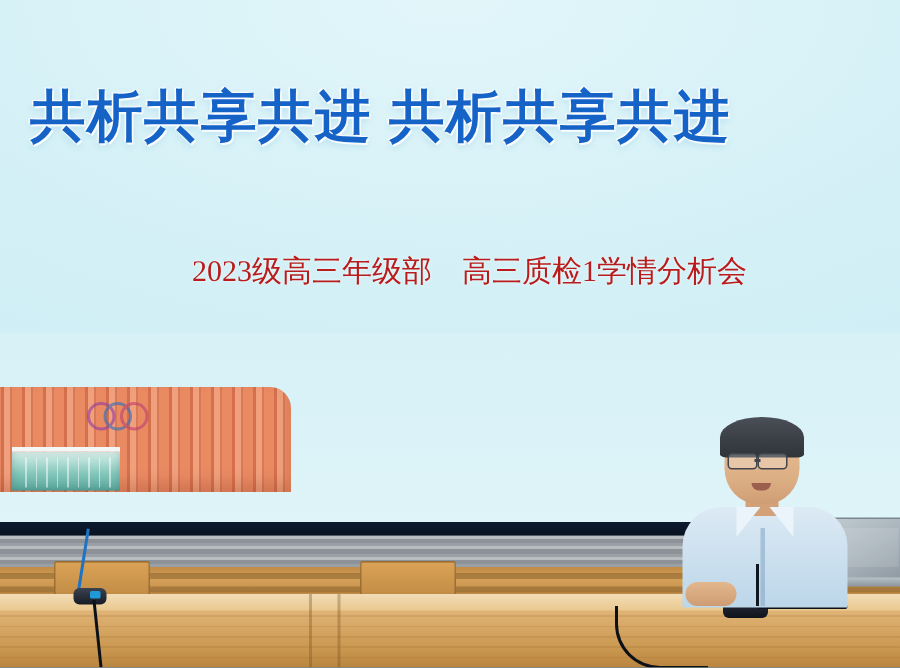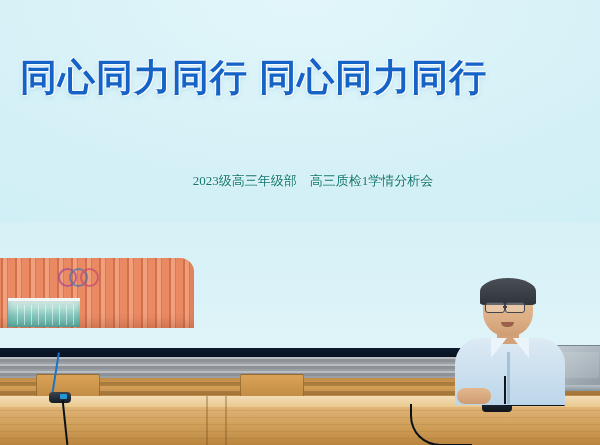--- a/index.html
+++ b/index.html
@@ -30,21 +30,21 @@
     white-space:nowrap;
   }
 
   
   .subtitle-wrap{
     position:absolute;left:0;top:168px;width:600px;
     text-align:center;
   }
   .subtitle-line{
     font-family:"Liberation Serif","DejaVu Serif",serif;
-    font-size:13px;line-height:26px;color:#0f766e;
+    font-size:20px;line-height:26px;color:#b91c1c;
     text-shadow:0 0 2px rgba(255,255,255,.85);
     white-space:nowrap;
   }
   .subtitle-line.l1{padding-left:26px;}
   .date-line{
     font-family:"Liberation Serif","DejaVu Serif",serif;
     font-size:19px;line-height:26px;color:#121b3a;
     text-align:right;padding-right:33px;margin-top:4px;
     text-shadow:0 0 2px rgba(255,255,255,.85);
   }
@@ -236,21 +236,21 @@
     background:linear-gradient(180deg,#e3b78d,#cf9c72);
   }
 </style>
 </head>
 <body>
 
 <div id="stage">
 
   <div class="slide-bg"></div>
 
-  <div class="title">同心同力同行 同心同力同行</div>
+  <div class="title">共析共享共进 共析共享共进</div>
 
   <div class="subtitle-wrap">
     <div class="subtitle-line l1">2023级高三年级部　高三质检1学情分析会</div>
   </div>
 
   <div class="photo">
     <div class="sky"></div>
 
     <div class="arena"></div>
 

